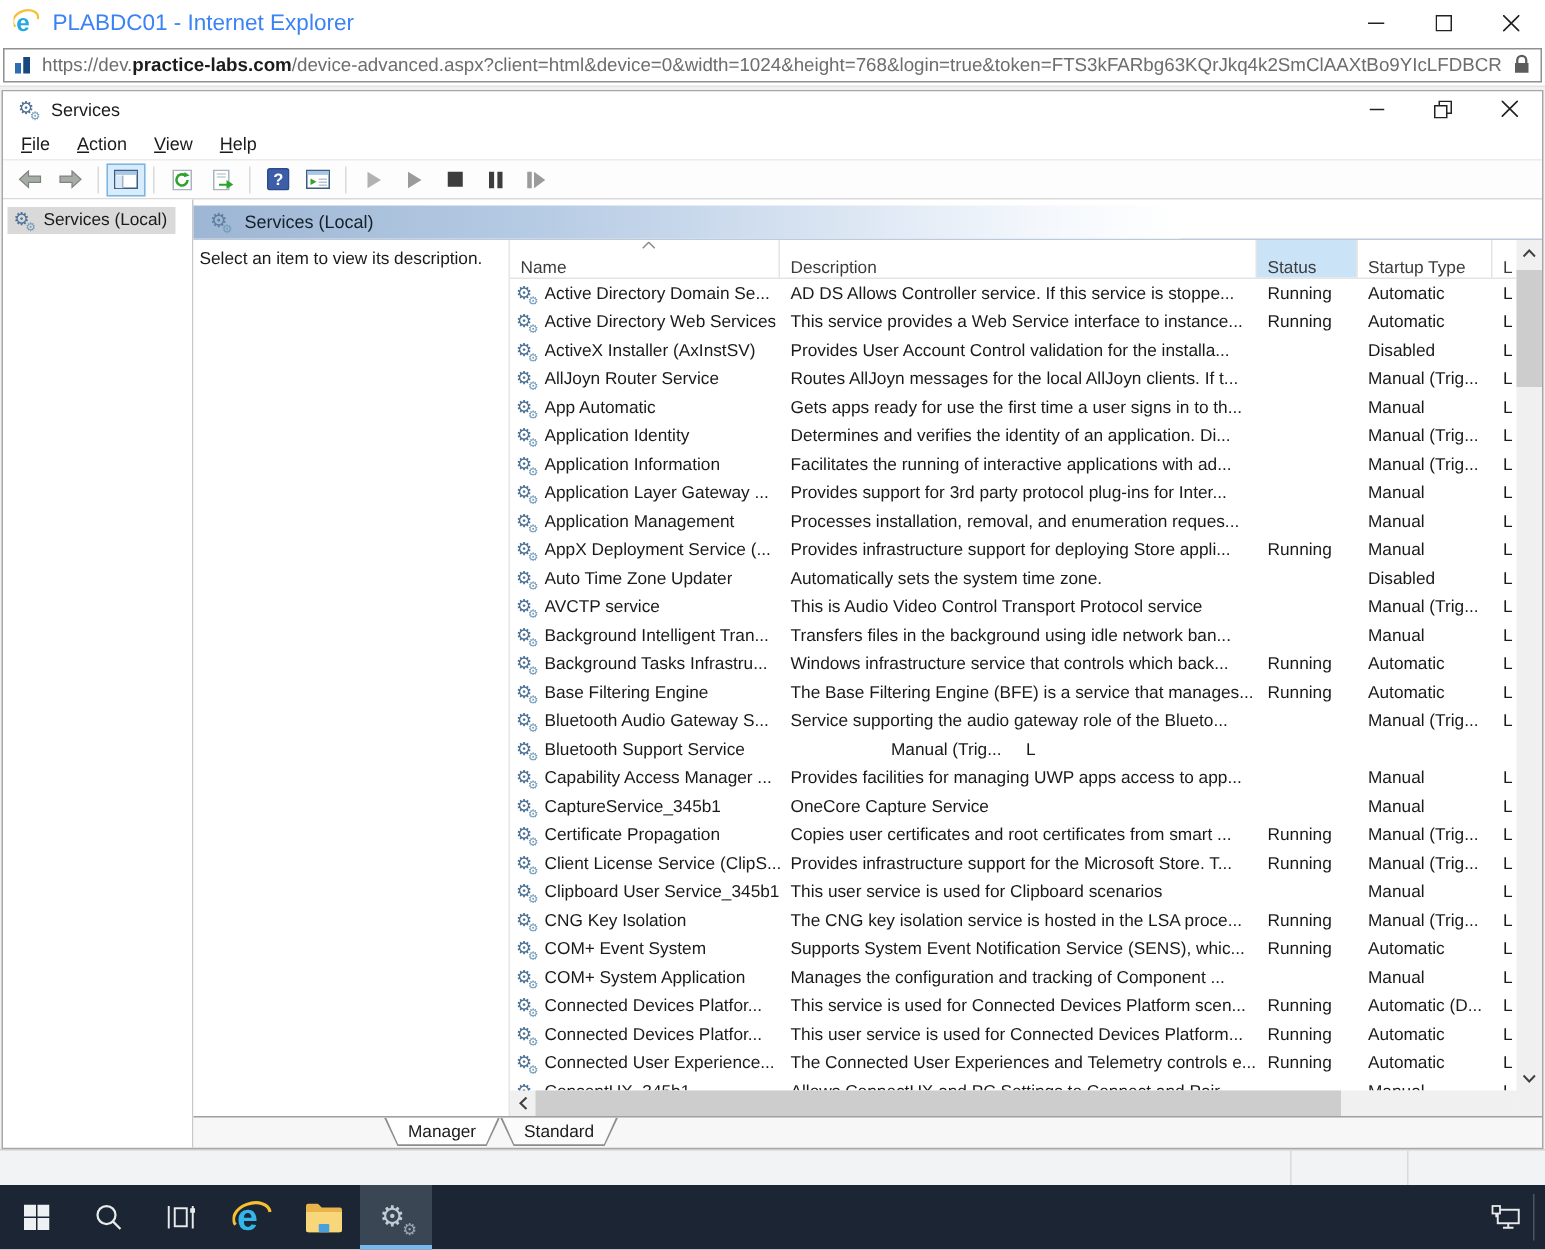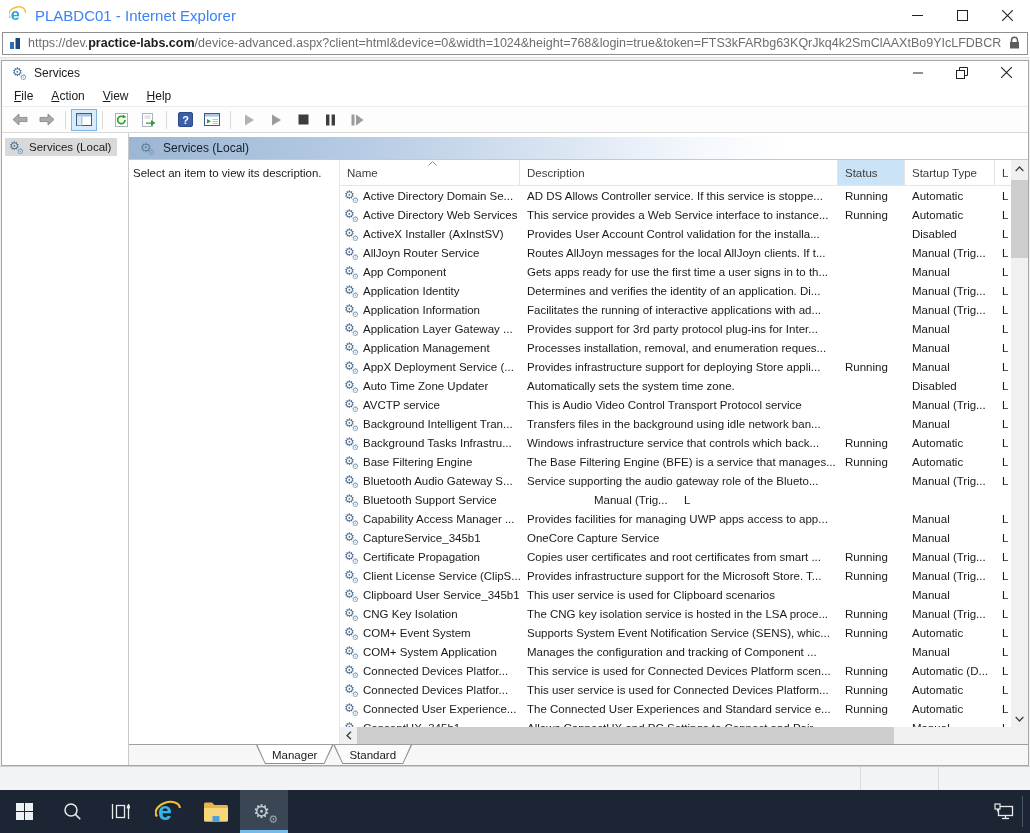--- a/index.html
+++ b/index.html
@@ -42,21 +42,21 @@
   .banner-row{height:23px;margin-top:4px;position:relative;border-bottom:1px solid #bccadb;flex:none}
   .banner-tab{position:absolute;left:0;top:0;bottom:0;width:658px;border-top-right-radius:14px;
     background:linear-gradient(90deg,#9db6d3 0%,#b6cbe4 35%,#d6e2f1 62%,#f3f7fc 85%,#ffffff 100%);
     display:flex;align-items:center;gap:8px;padding-left:11px;font-size:12px;color:#16202b}
 
   .content{flex:1;display:flex;min-height:0}
   .desc-pane{width:210px;padding:7px 5px 0 4px;font-size:11.5px;background:#fff}
   .list{flex:1;position:relative;border-left:1px solid #e6e6e6;background:#fff;min-width:0}
   .list-inner{position:absolute;left:0;top:0;right:17px;bottom:0;display:flex;flex-direction:column}
   .lv-header{height:26px;display:flex;flex:none;border-bottom:1px solid #e4e4e4;font-size:11.5px;color:#3c3c3c;position:relative}
-  .hcell{display:flex;align-items:center;padding-left:7px;border-right:1px solid #e4e4e4;position:relative}
+  .hcell{display:flex;align-items:flex-end;padding-left:7px;border-right:1px solid #e4e4e4;position:relative}
   .hcell.hl{background:#cbe3f7}
   .col-name{width:180px;flex:none}
   .col-desc{width:318px;flex:none}
   .col-status{width:67px;flex:none}
   .col-startup{width:90px;flex:none}
   .col-logon{flex:1;border-right:none}
   .sort-caret{position:absolute;left:88px;top:1px}
   .rows{flex:1;overflow:hidden}
   .lv-row{height:19px;display:flex;align-items:center;font-size:11.5px;white-space:nowrap}
   .lv-row>div{overflow:hidden;white-space:nowrap}
@@ -381,21 +381,21 @@
     <div class="c-startup">Manual (Trig...</div>
     <div class="c-logon">L</div>
   </div>
 
   <div class="lv-row">
     <div class="c-name">
       <span class="gear">
                         <span class="g1">⚙</span>
                         <span class="g2">⚙</span>
                       </span>
-      <span class="txt">App Component</span>
+      <span class="txt">App Automatic</span>
     </div>
     <div class="c-desc">Gets apps ready for use the first time a user signs in to th...</div>
     <div class="c-status"></div>
     <div class="c-startup">Manual</div>
     <div class="c-logon">L</div>
   </div>
 
   <div class="lv-row">
     <div class="c-name">
       <span class="gear">
@@ -704,21 +704,21 @@
   </div>
 
   <div class="lv-row">
     <div class="c-name">
       <span class="gear">
                         <span class="g1">⚙</span>
                         <span class="g2">⚙</span>
                       </span>
       <span class="txt">Connected User Experience...</span>
     </div>
-    <div class="c-desc">The Connected User Experiences and Standard service e...</div>
+    <div class="c-desc">The Connected User Experiences and Telemetry controls e...</div>
     <div class="c-status">Running</div>
     <div class="c-startup">Automatic</div>
     <div class="c-logon">L</div>
   </div>
 
   <div class="lv-row">
     <div class="c-name">
       <span class="gear">
                         <span class="g1">⚙</span>
                       </span>

